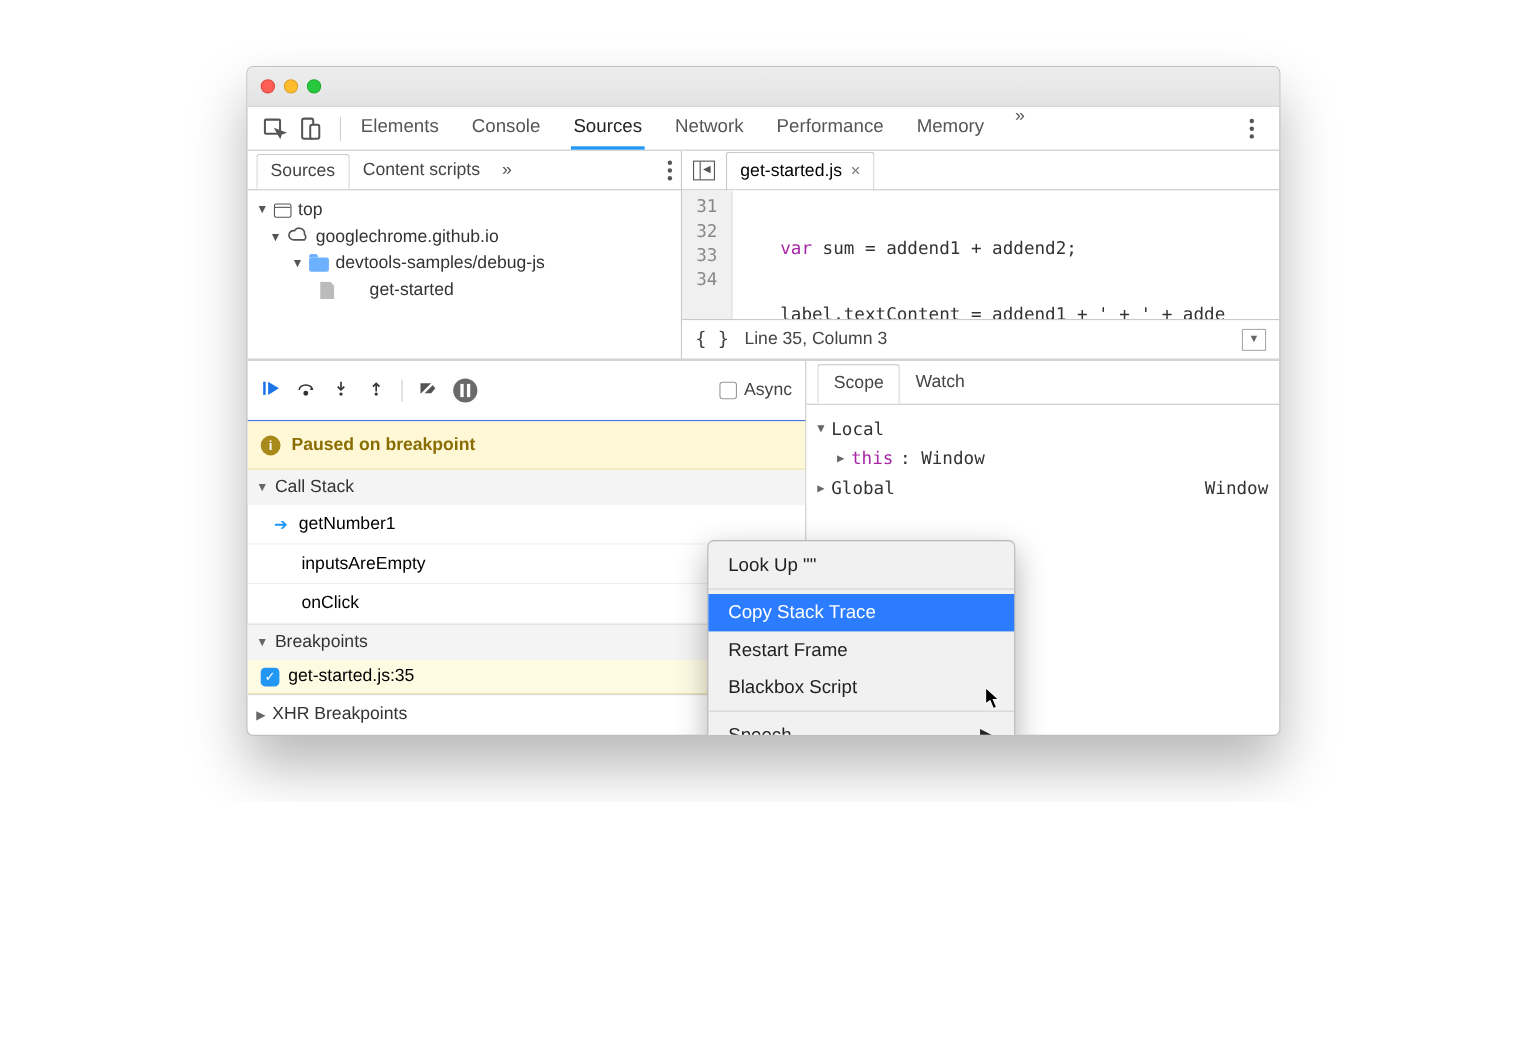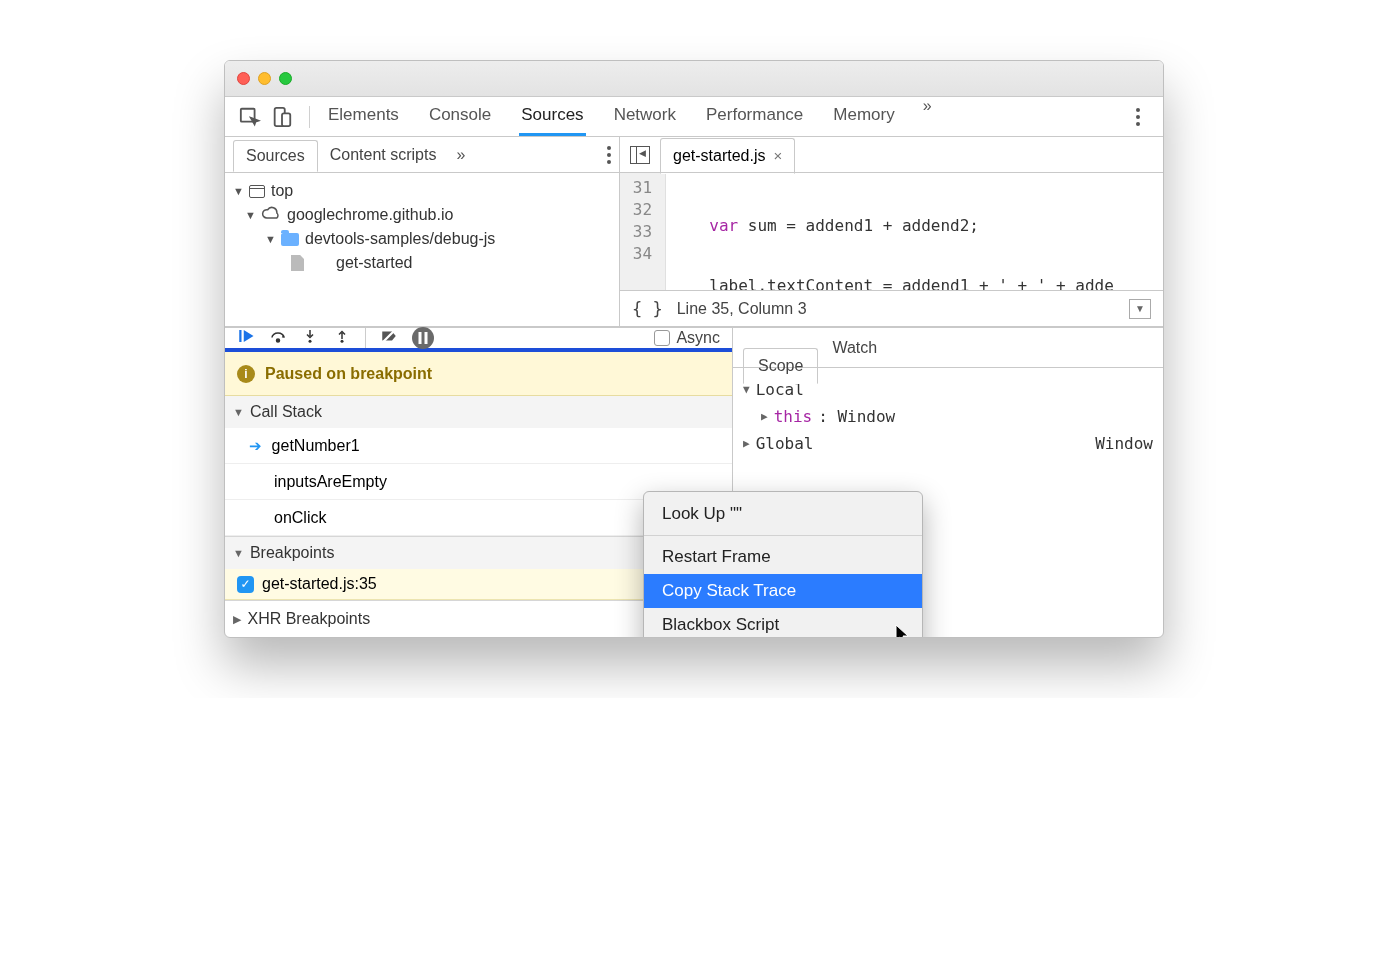--- a/index.html
+++ b/index.html
@@ -83,21 +83,21 @@
 .gutter { background: #f0f0f0; color: #888; text-align: center; padding: 4px 8px; border-right: 1px solid #e0e0e0; width: 46px; }
 .gutter div { height: 22px; line-height: 22px; }
 .code-lines { padding: 4px 24px; white-space: pre; color: #333; }
 .code-lines div { height: 22px; line-height: 22px; }
 .kw { color: #a626a4; }
 .statusbar { height: 36px; border-top: 1px solid #c9c9c9; display: flex; align-items: center; padding: 0 12px; font-size: 16px; color: #444; gap: 14px; }
 .statusbar .braces { font-family: Menlo, monospace; font-size: 17px; cursor: pointer; }
 .statusbar .history { margin-left: auto; width: 22px; height: 20px; border: 1px solid #aaa; display: flex; align-items: center; justify-content: center; font-size: 10px; color: #666; cursor: pointer; }
 .debugger { display: flex; border-top: 1px solid #c9c9c9; }
 .dbg-left { width: 508px; border-right: 1px solid #c9c9c9; }
-.dbg-ctrls { height: 24px; display: flex; align-items: center; padding: 0 12px; gap: 14px; border-bottom: 4px solid #1d4ed8; }
+.dbg-ctrls { height: 55px; display: flex; align-items: center; padding: 0 12px; gap: 14px; border-bottom: 1px solid #1d4ed8; }
 .dbg-ctrls svg { width: 18px; height: 18px; }
 .dbg-ctrls .play { color: #1a73e8; }
 .dbg-ctrls .vsep { width: 1px; height: 20px; background: #ccc; }
 .dbg-ctrls .no-bp { color: #555; position: relative; }
 .dbg-ctrls .pause-circle { width: 22px; height: 22px; border-radius: 50%; background: #6a6a6a; color: #fff; display: flex; align-items: center; justify-content: center; }
 .dbg-ctrls .async { margin-left: auto; display: flex; align-items: center; gap: 6px; font-size: 16px; color: #444; }
 .dbg-ctrls .async .cb { width: 16px; height: 16px; border: 1px solid #999; border-radius: 3px; }
 .paused { background: #fff8d7; height: 44px; border-bottom: 1px solid #e7dca0; display: flex; align-items: center; padding: 0 12px; gap: 10px; }
 .paused .i { width: 18px; height: 18px; border-radius: 50%; background: #a88a1a; color: #fff; font-size: 12px; font-weight: bold; display: flex; align-items: center; justify-content: center; }
 .paused .txt { color: #8a6d00; font-weight: 600; font-size: 16px; }
@@ -108,21 +108,21 @@
 .call-row .arrow { color: #2196f3; font-size: 15px; }
 .bp-row { background: #fffbe3; padding: 6px 12px; font-size: 16px; border-bottom: 1px solid #ece4b0; cursor: pointer; }
 .bp-row .top { display: flex; align-items: center; gap: 8px; }
 .bp-row .chk { width: 17px; height: 17px; border-radius: 4px; background: #2196f3; color: #fff; display: flex; align-items: center; justify-content: center; font-size: 12px; }
 .bp-row .code-snip { font-family: Menlo, monospace; margin-top: 4px; white-space: nowrap; overflow: hidden; }
 .xhr-h { height: 36px; display: flex; align-items: center; padding: 0 8px; gap: 6px; font-size: 16px; color: #333; }
 .xhr-h .tw { color: #666; font-size: 11px; }
 .dbg-right { flex: 1; }
 .scope-tabs { height: 40px; display: flex; align-items: center; border-bottom: 1px solid #c9c9c9; padding: 0 10px; gap: 0; }
 .scope-tabs .stab { font-size: 16px; padding: 8px 14px; cursor: pointer; color: #444; }
-.scope-tabs .stab.active { border: 1px solid #c9c9c9; border-bottom: 1px solid #fff; border-radius: 3px 3px 0 0; position: relative; top: 18px; }
+.scope-tabs .stab.active { border: 1px solid #c9c9c9; border-bottom: 1px solid #fff; border-radius: 3px 3px 0 0; position: relative; top: 1px; }
 .scope-body { padding: 8px 10px; font-family: Menlo, monospace; font-size: 16px; color: #333; }
 .scope-body .row { display: flex; align-items: center; gap: 6px; padding: 4px 0; }
 .scope-body .tw { color: #666; font-size: 11px; }
 .scope-body .this { color: #a626a4; }
 .scope-body .global { display: flex; }
 .scope-body .global .val { margin-left: auto; }
 .context-menu {
   position: absolute;
   left: 418px;
   top: 430px;
@@ -353,22 +353,22 @@
           <span>Global</span>
           <span class="val">Window</span>
         </div>
       </div>
     </div>
   </div>
 
   <div class="context-menu">
     <div class="item">Look Up ""</div>
     <div class="divider"></div>
+    <div class="item selected">Copy Stack Trace</div>
     <div class="item">Restart Frame</div>
-    <div class="item selected">Copy Stack Trace</div>
     <div class="item">Blackbox Script</div>
     <div class="divider"></div>
     <div class="item">
       <span>Speech</span>
       <span class="sub">▶</span>
     </div>
   </div>
 
   <div class="cursor-pointer">
     <svg viewBox="0 0 16 22">

